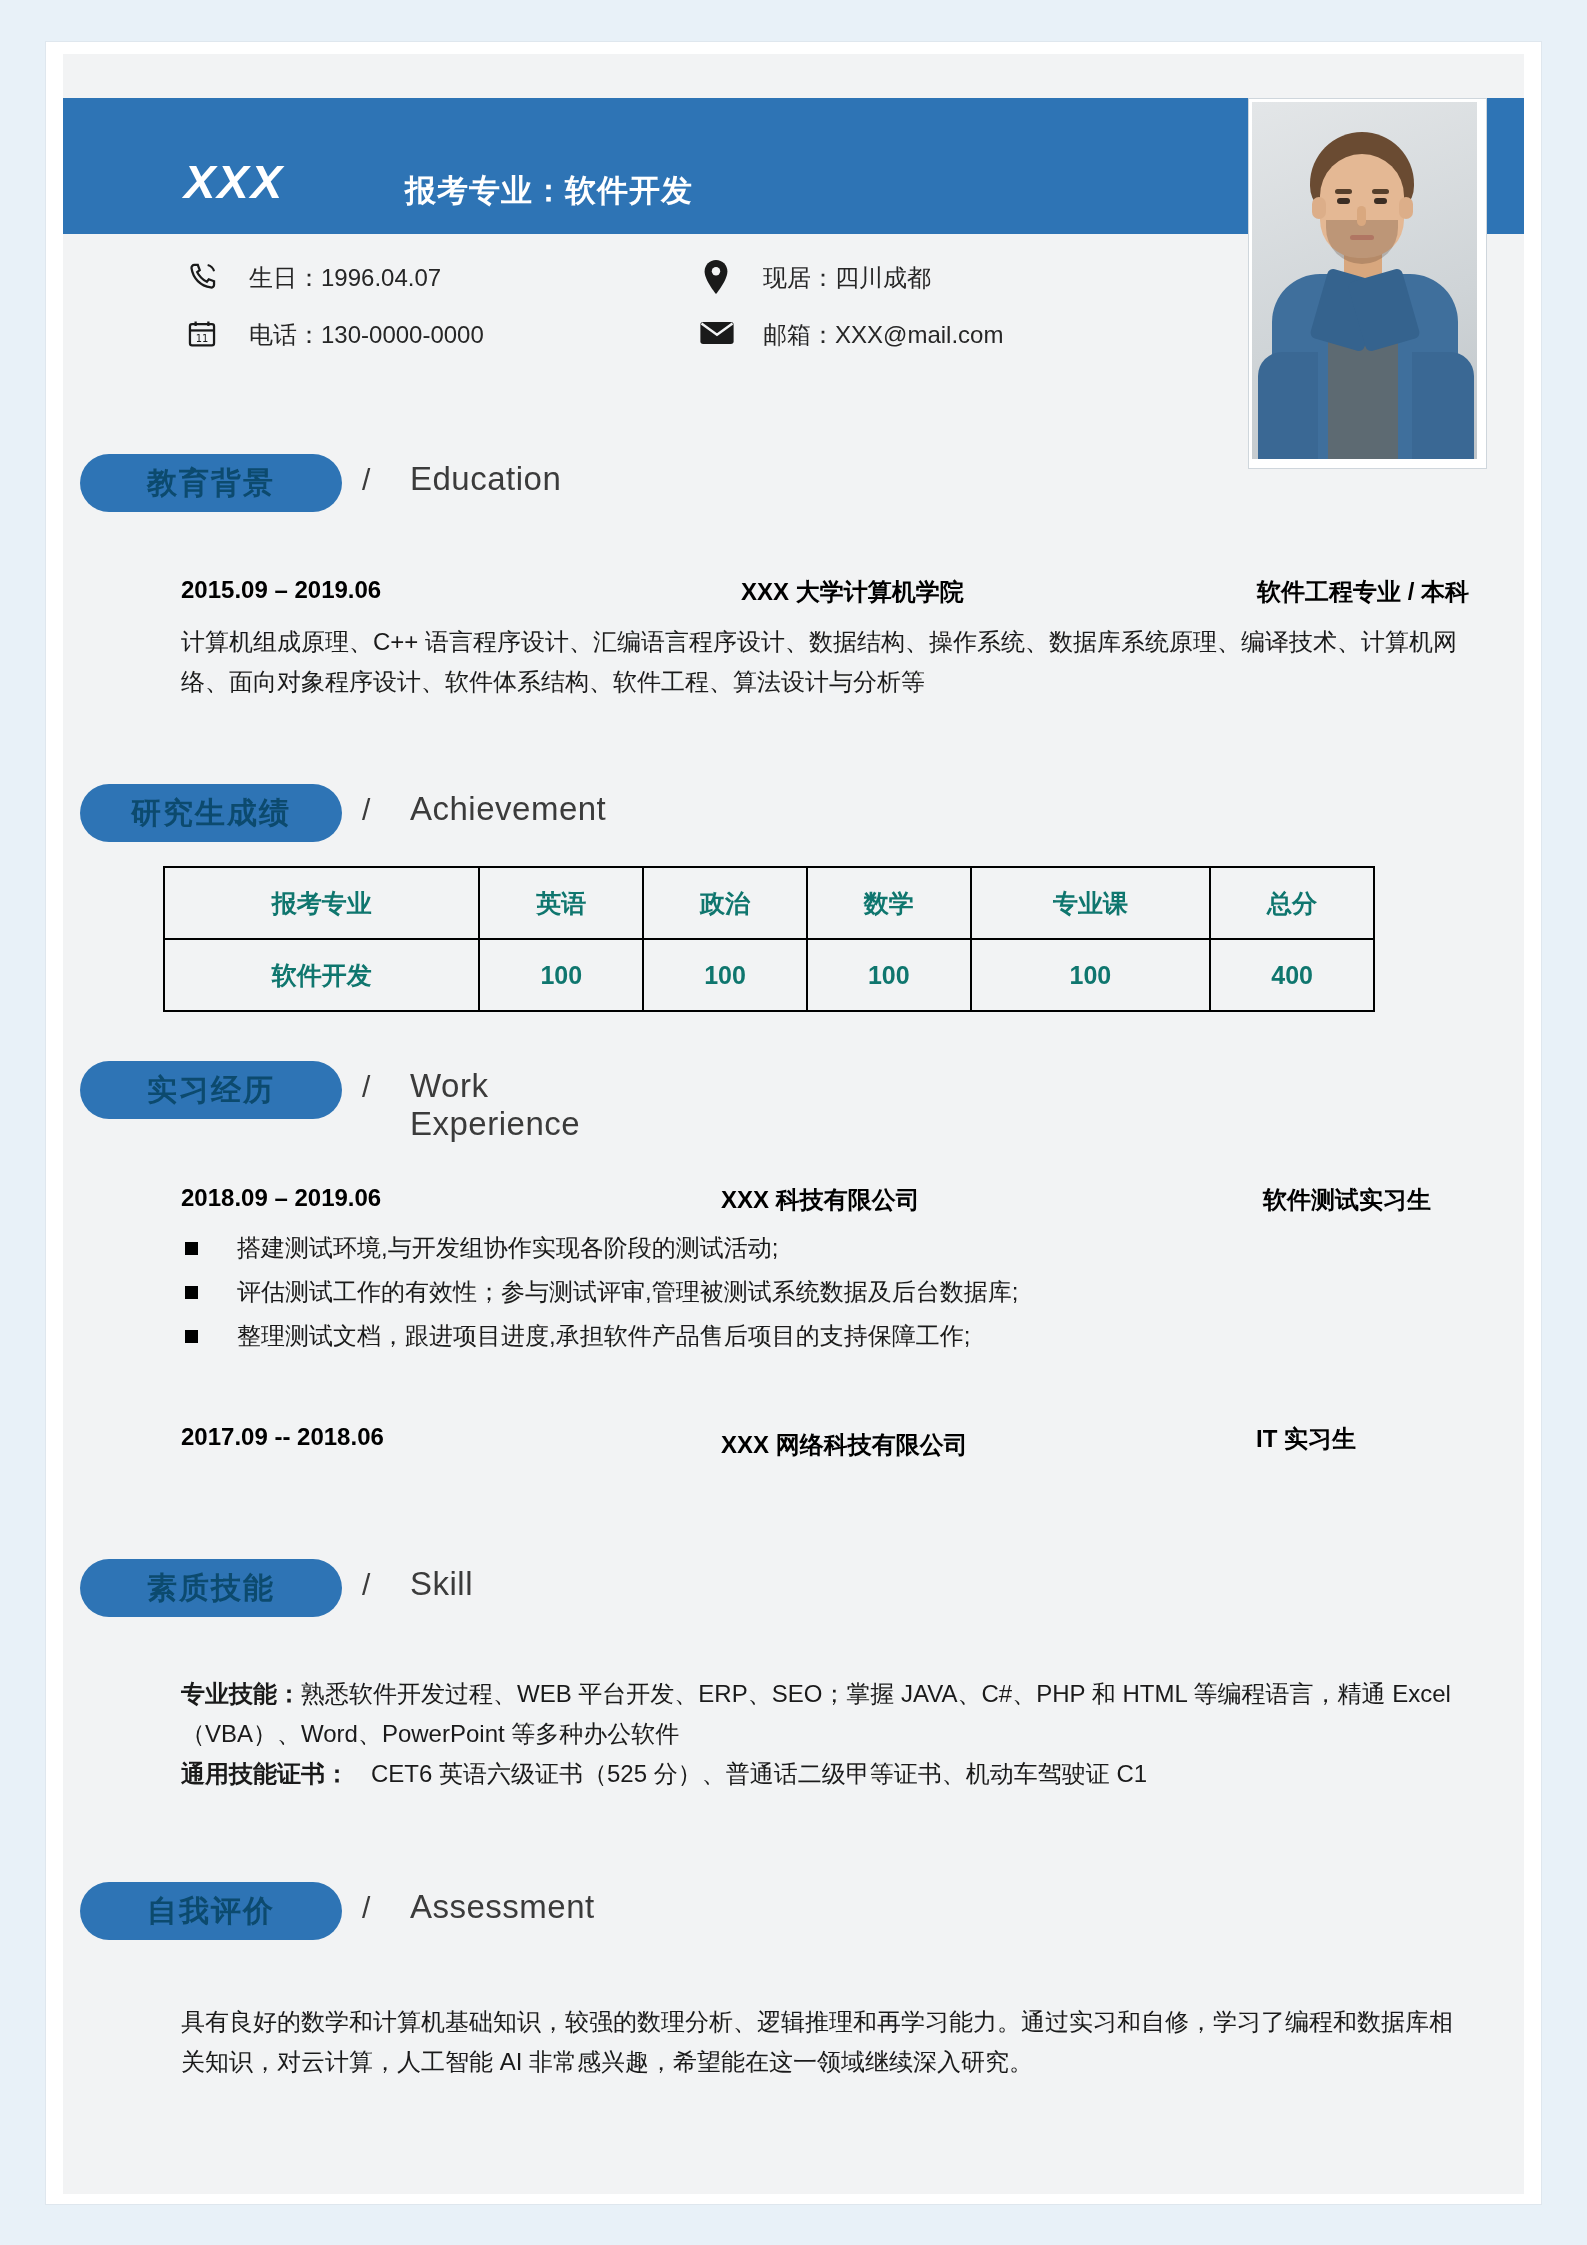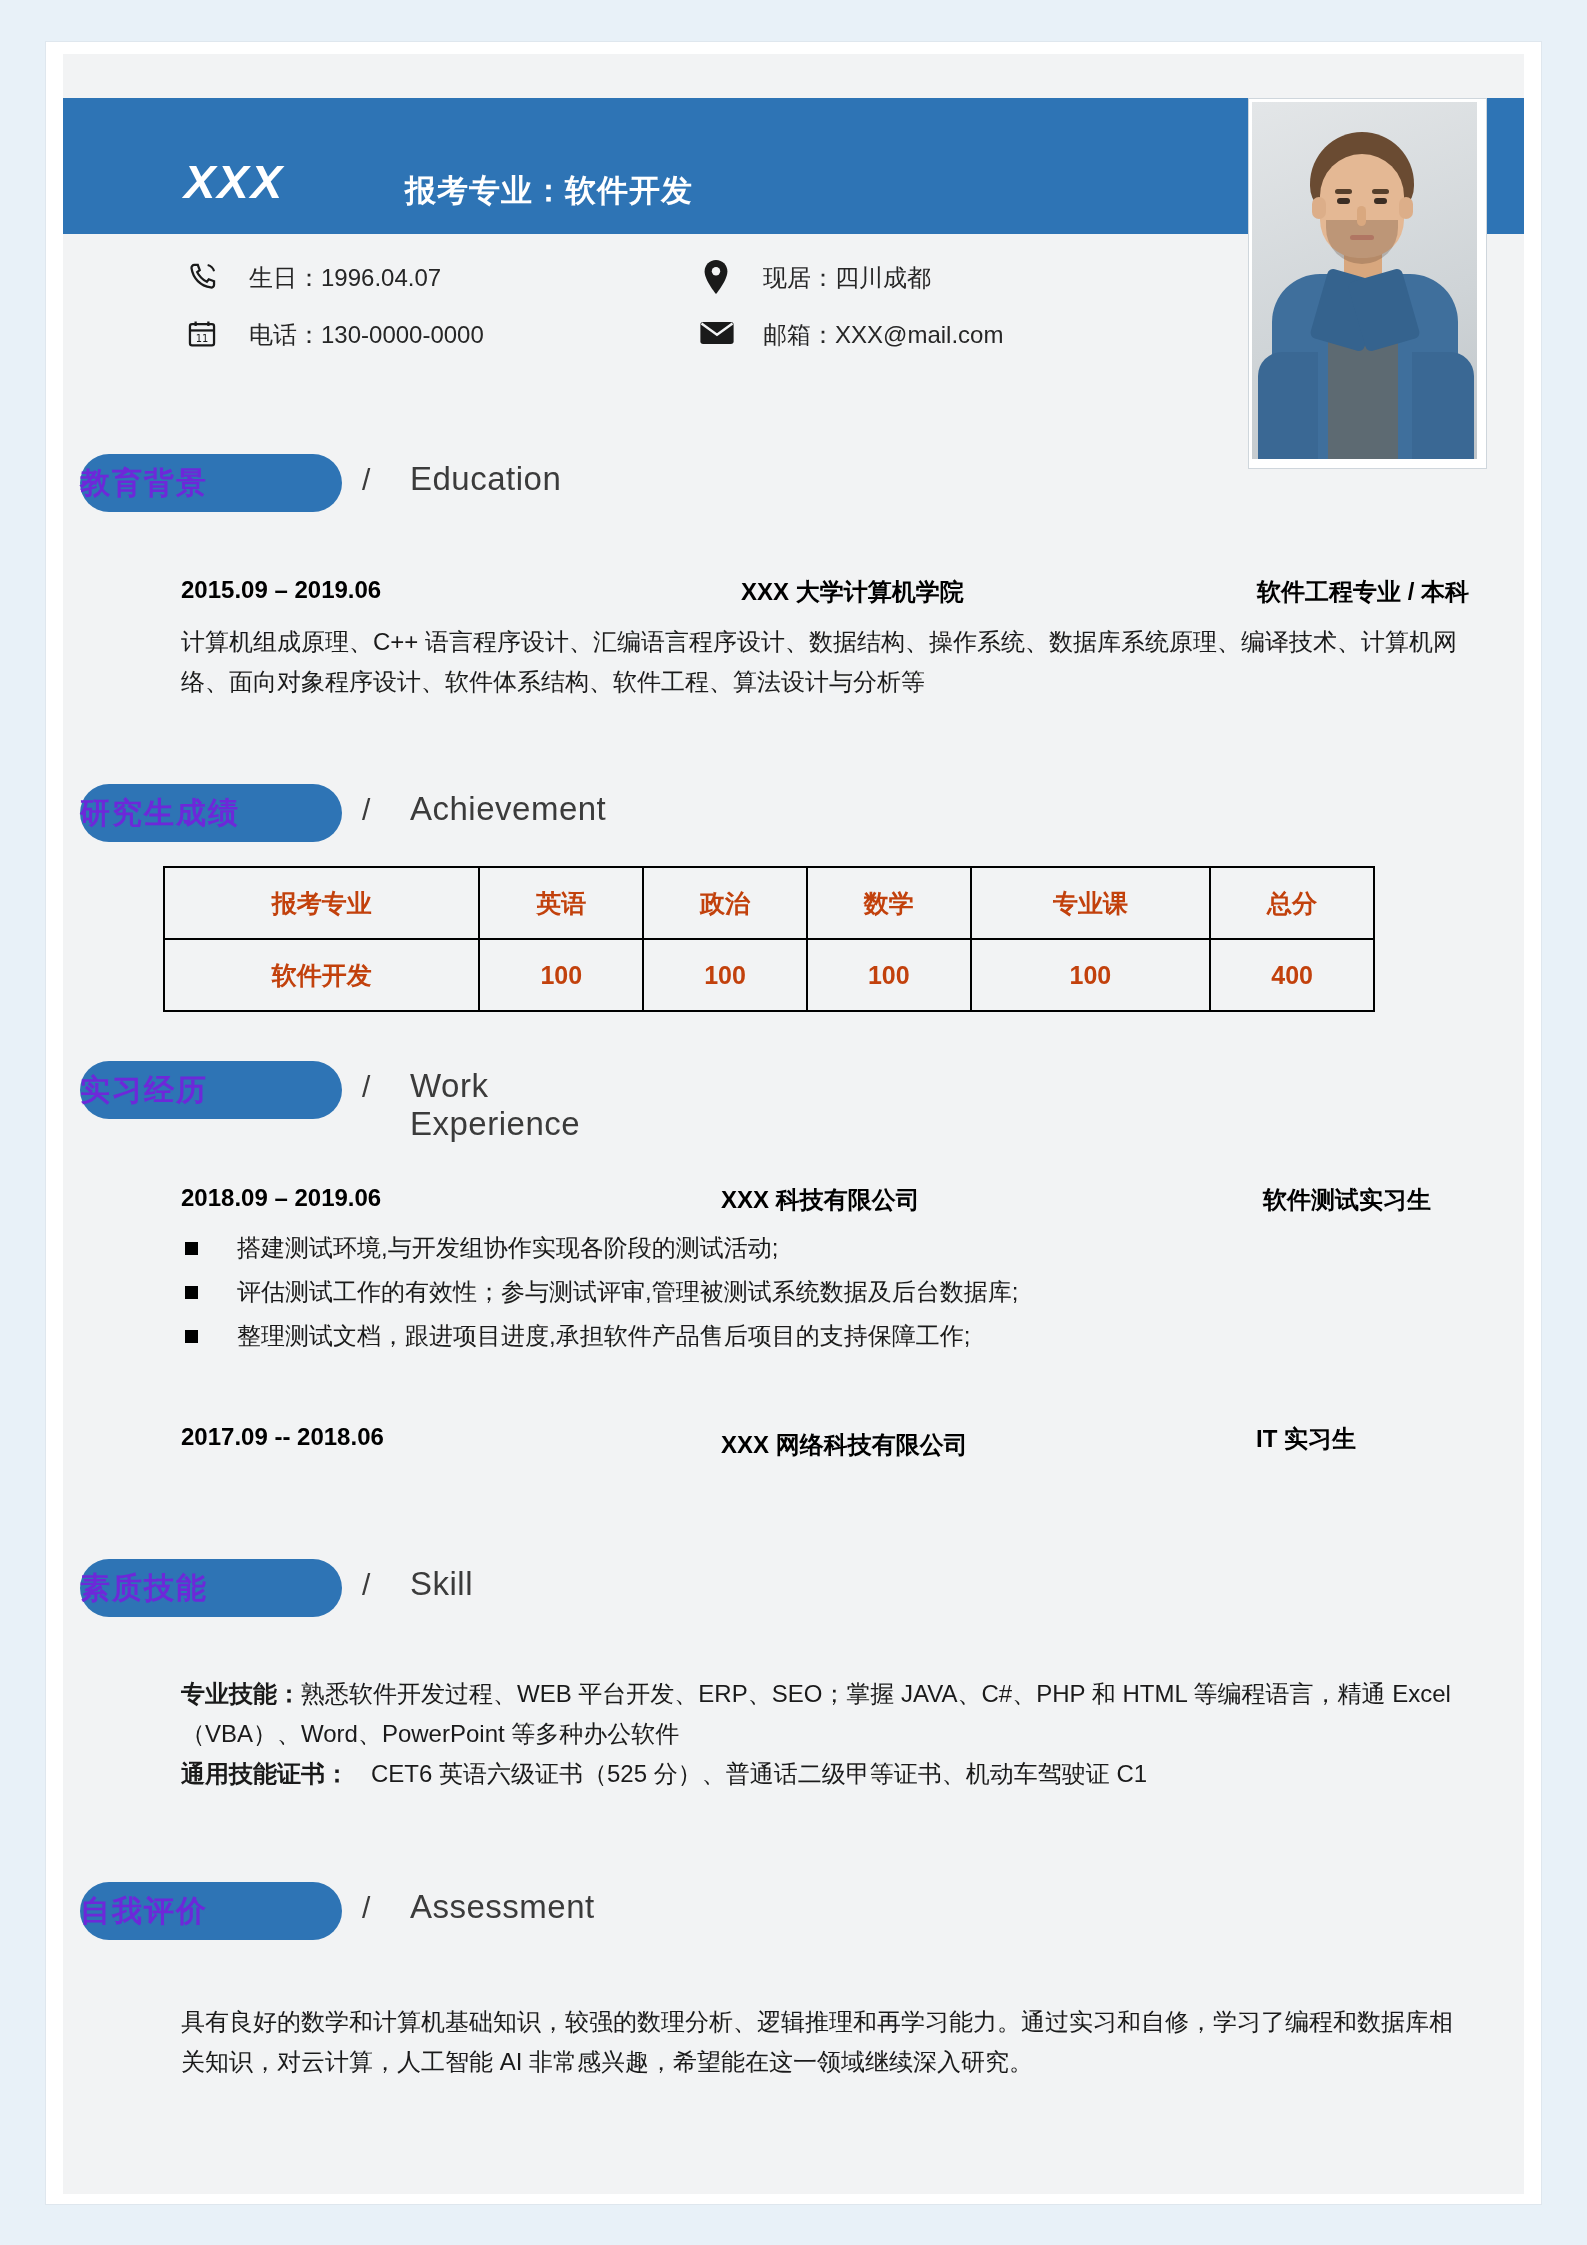--- a/index.html
+++ b/index.html
@@ -167,22 +167,22 @@
     height: 58px;
     background: #2e74b5;
     border-radius: 29px;
   }
   .pill-text {
     position: absolute;
     left: 0; top: 0;
     width: 262px;
     height: 58px;
     line-height: 58px;
-    text-align: left;
-    color: #6d28d9;
+    text-align: center;
+    color: #0c4a6e;
     font-size: 30px;
     font-weight: bold;
     letter-spacing: 2px;
   }
   .sec-slash {
     position: absolute;
     left: 282px; top: 9px;
     font-size: 30px;
     color: #3b3b3b;
   }
@@ -246,21 +246,21 @@
     top: 812px;
     width: 1212px;
     border-collapse: collapse;
   }
   .score-table td, .score-table th {
     border: 2px solid #000;
     height: 68px;
     text-align: center;
     font-size: 25px;
     font-weight: bold;
-    color: #c2410c;
+    color: #0f766e;
   }
   .score-table th { font-size: 25px; }
 
   
 </style>
 </head>
 <body>
 
 <div class="page">
   <div class="sheet">

